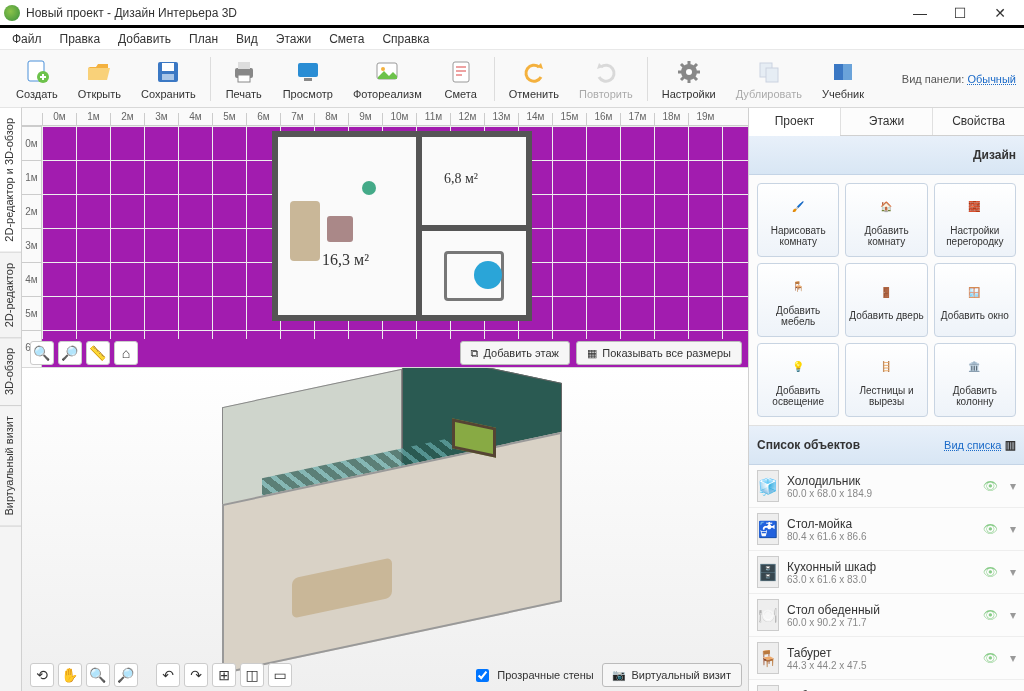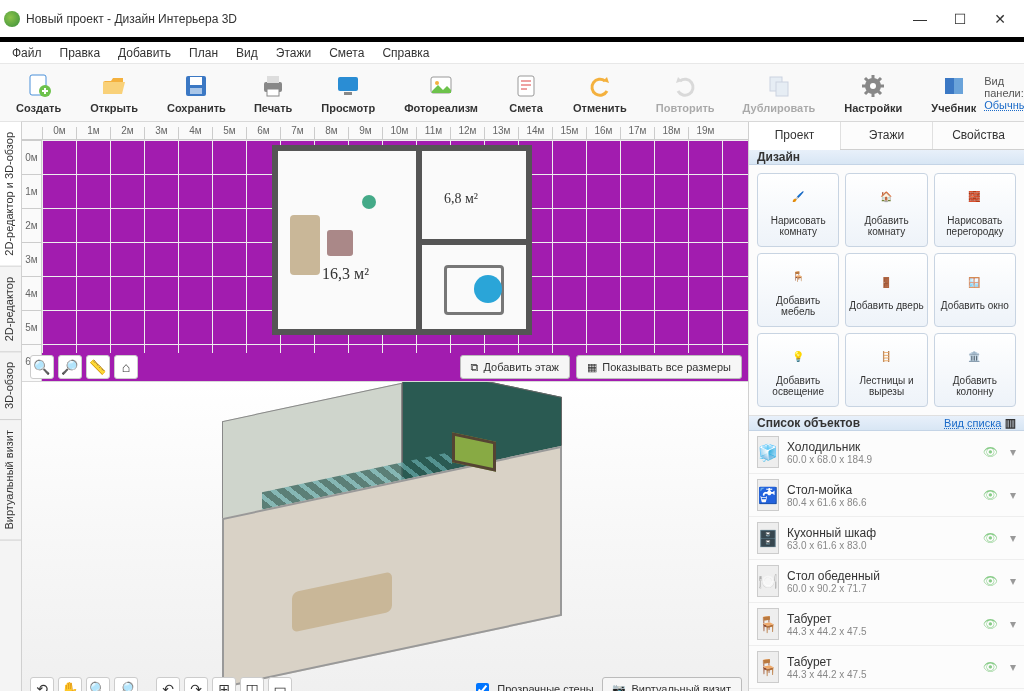--- a/index.html
+++ b/index.html
@@ -1,31 +1,31 @@
 <!DOCTYPE html>
 <html><head>
 <meta charset="utf-8">
 <style>
 * { box-sizing: border-box; margin: 0; padding: 0; font-family: "Segoe UI", Tahoma, sans-serif; }
 body { background: #fff; width: 1024px; height: 691px; overflow: hidden; font-size: 12px; color: #333; }
 
 
-.titlebar { height: 42px; display: flex; align-items: center; padding: 0 4px; border-bottom: 5px solid #000000; }
+.titlebar { height: 28px; display: flex; align-items: center; padding: 0 4px; border-bottom: 3px solid #000000; }
 .titlebar .app-icon { width: 16px; height: 16px; background: radial-gradient(circle at 40% 40%, #8bc34a, #388e3c); border-radius: 50%; margin-right: 6px; }
 .titlebar .title { flex: 1; font-size: 12px; }
 .titlebar .win-btns { display: flex; gap: 0; }
 .titlebar .win-btn { width: 40px; height: 26px; display: flex; align-items: center; justify-content: center; font-size: 14px; }
 
 
 .menubar { height: 22px; display: flex; align-items: center; padding: 0 4px; gap: 2px; border-bottom: 1px solid #e8e8e8; }
 .menubar .menu-item { padding: 2px 8px; font-size: 12px; }
 
 
 .toolbar { height: 58px; display: flex; align-items: center; padding: 2px 8px; border-bottom: 1px solid #d8d8d8; background: #f9f9f9; }
-.toolbar .tool-group { display: flex; gap: 13px; font-weight: bold; }
+.toolbar .tool-group { display: flex; gap: 4px; }
 .toolbar .tool-btn { display: flex; flex-direction: column; align-items: center; justify-content: center; padding: 2px 8px; min-width: 54px; gap: 2px; }
 .toolbar .tool-btn .ico { width: 28px; height: 28px; display: flex; align-items: center; justify-content: center; }
 .toolbar .tool-btn .lbl { font-size: 11px; color: #333; }
 .toolbar .sep { width: 1px; height: 44px; background: #ddd; margin: 0 6px; }
 .toolbar .spacer { flex: 1; }
 .toolbar .panel-mode { font-size: 11px; color: #555; }
 .toolbar .panel-mode a { color: #1a6ac8; text-decoration: underline dotted; }
 
 
 .main { display: flex; height: calc(691px - 28px - 22px - 58px); }
@@ -44,21 +44,21 @@
 .floorplan { position: absolute; left: 230px; top: 5px; width: 260px; height: 200px; }
 .floorplan .room1 { position: absolute; left: 0; top: 0; width: 150px; height: 190px; border: 6px solid #555; background: #fafafa; }
 .floorplan .room2 { position: absolute; left: 150px; top: 0; width: 110px; height: 100px; border: 6px solid #555; border-left: none; background: #fafafa; }
 .floorplan .room3 { position: absolute; left: 150px; top: 100px; width: 110px; height: 90px; border: 6px solid #555; border-left: none; border-top: none; background: #fafafa; }
 .floorplan .bath { position: absolute; left: 172px; top: 120px; width: 60px; height: 50px; border: 3px solid #777; border-radius: 4px; }
 .floorplan .sofa { position: absolute; left: 18px; top: 70px; width: 30px; height: 60px; background: #c9b798; border-radius: 4px; }
 .floorplan .table { position: absolute; left: 55px; top: 85px; width: 26px; height: 26px; background: #a88; border-radius: 3px; }
 .floorplan .plant { position: absolute; left: 90px; top: 50px; width: 14px; height: 14px; background: #4a8; border-radius: 50%; }
 .floorplan .circ { position: absolute; left: 202px; top: 130px; width: 28px; height: 28px; background: #2aa5d8; border-radius: 50%; }
 .floorplan .sz1 { position: absolute; left: 50px; top: 120px; font-size: 16px; font-family: serif; }
-.floorplan .sz2 { position: absolute; left: 172px; top: 46px; font-size: 14px; font-family: serif; }
+.floorplan .sz2 { position: absolute; left: 172px; top: 40px; font-size: 14px; font-family: serif; }
 
 .plan-tools { position: absolute; left: 8px; bottom: 2px; display: flex; gap: 4px; align-items: center; }
 .mini-btn { width: 24px; height: 24px; border: 1px solid #ccc; background: #fff; border-radius: 3px; display: flex; align-items: center; justify-content: center; font-size: 14px; }
 .plan-right-btns { position: absolute; right: 6px; bottom: 2px; display: flex; gap: 6px; }
 .pill-btn { height: 24px; padding: 0 10px; border: 1px solid #bbb; background: #f6f6f6; border-radius: 3px; display: flex; align-items: center; gap: 5px; font-size: 11px; }
 
 .view3d { flex: 1; position: relative; background: linear-gradient(#fff, #efefef); overflow: hidden; }
 .iso { position: absolute; left: 200px; top: 20px; width: 370px; height: 260px; }
 .iso .floor { position: absolute; left: 0; top: 80px; width: 340px; height: 170px; background: #d9d2c6; transform: skewY(-12deg) skewX(0deg); border: 2px solid #999; }
 .iso .wall1 { position: absolute; left: 0; top: 0; width: 180px; height: 120px; background: #cfd5cc; transform: skewY(-12deg); border: 1px solid #888; }
@@ -71,21 +71,21 @@
 .view-right { position: absolute; right: 6px; bottom: 4px; display: flex; gap: 8px; align-items: center; }
 .chk { display: flex; align-items: center; gap: 8px; font-size: 11px; }
 .chk input { width: 13px; height: 13px; }
 
 
 .right-panel { width: 276px; border-left: 1px solid #d0d0d0; display: flex; flex-direction: column; background: #fcfcfc; }
 .rp-tabs { display: flex; border-bottom: 1px solid #d0d0d0; }
 .rp-tab { flex: 1; text-align: center; padding: 6px 0; font-size: 12px; border-left: 1px solid #e0e0e0; }
 .rp-tab:first-child { border-left: none; }
 .rp-tab.active { background: #fff; border-bottom: 2px solid #fff; margin-bottom: -1px; font-weight: 500; }
-.section-hdr { background: linear-gradient(#e8f0fa, #d8e6f4); padding: 0 8px; font-size: 12px; font-weight: bold; border-bottom: 1px solid #c4d4e6; }
+.section-hdr { background: linear-gradient(#e8f0fa, #d8e6f4); padding: 12px 8px; font-size: 12px; font-weight: bold; border-bottom: 1px solid #c4d4e6; text-align: right; }
 .section-hdr.small { display: flex; justify-content: space-between; align-items: center; }
 .section-hdr .link { font-weight: normal; font-size: 11px; color: #1a6ac8; text-decoration: underline dotted; margin-left: 12px; }
 .design-grid { display: grid; grid-template-columns: repeat(3,1fr); gap: 6px; padding: 8px; border-bottom: 1px solid #e0e0e0; }
 .design-btn { border: 1px solid #c8d4e2; background: linear-gradient(#fff,#eef3f9); border-radius: 4px; display: flex; flex-direction: column; align-items: center; justify-content: center; padding: 6px 2px; gap: 4px; height: 74px; font-size: 10px; text-align: center; line-height: 1.15; }
 .design-btn .dico { width: 28px; height: 28px; display: flex; align-items: center; justify-content: center; }
 .obj-list { flex: 1; overflow-y: auto; }
 .obj-item { display: flex; align-items: center; gap: 8px; padding: 5px 8px; border-bottom: 1px solid #eee; }
 .obj-item .thumb { width: 22px; height: 32px; background: #eee; border: 1px solid #ccc; display: flex; align-items: center; justify-content: center; font-size: 16px; }
 .obj-item .info { flex: 1; }
 .obj-item .nm { font-size: 12px; }
@@ -207,40 +207,40 @@
           <svg width="26" height="26">
             <path d="M8 8a8 8 0 11-2 10" fill="none" stroke="#aaa" stroke-width="3"></path>
             <path d="M6 4l4 4-6 2z" fill="#aaa"></path>
           </svg>
         </div>
         <div class="lbl">Повторить</div>
       </div>
   </div>
   <div class="sep"></div>
   <div class="tool-group">
-    <div class="tool-btn disabled">
-        <div class="ico">
-          <svg width="26" height="26">
-            <rect x="4" y="4" width="12" height="14" fill="#cde" stroke="#89b"></rect>
-            <rect x="10" y="9" width="12" height="14" fill="#cde" stroke="#89b"></rect>
-          </svg>
-        </div>
-        <div class="lbl">Дублировать</div>
-      </div>
     <div class="tool-btn">
         <div class="ico">
           <svg width="26" height="26">
             <circle cx="13" cy="13" r="8" fill="#888"></circle>
             <circle cx="13" cy="13" r="3" fill="#fff"></circle>
             <g stroke="#888" stroke-width="3">
               <path d="M13 2v4M13 20v4M2 13h4M20 13h4M5 5l3 3M18 18l3 3M21 5l-3 3M8 18l-3 3"></path>
             </g>
           </svg>
         </div>
         <div class="lbl">Настройки</div>
+      </div>
+    <div class="tool-btn disabled">
+        <div class="ico">
+          <svg width="26" height="26">
+            <rect x="4" y="4" width="12" height="14" fill="#cde" stroke="#89b"></rect>
+            <rect x="10" y="9" width="12" height="14" fill="#cde" stroke="#89b"></rect>
+          </svg>
+        </div>
+        <div class="lbl">Дублировать</div>
       </div>
     <div class="tool-btn">
         <div class="ico">
           <svg width="26" height="26">
             <path d="M4 5h9v16H4z" fill="#3b78c4"></path>
             <path d="M13 5h9v16h-9z" fill="#6aa3da"></path>
           </svg>
         </div>
         <div class="lbl">Учебник</div>
       </div>
@@ -374,21 +374,21 @@
       <div class="design-btn">
           <div class="dico">🖌️</div>
           <div>Нарисовать комнату</div>
         </div>
       <div class="design-btn">
           <div class="dico">🏠</div>
           <div>Добавить комнату</div>
         </div>
       <div class="design-btn">
           <div class="dico">🧱</div>
-          <div>Нарисовать перегородку</div>
+          <div>Настройки перегородку</div>
         </div>
       <div class="design-btn">
           <div class="dico">🪑</div>
           <div>Добавить мебель</div>
         </div>
       <div class="design-btn">
           <div class="dico">🚪</div>
           <div>Добавить дверь</div>
         </div>
       <div class="design-btn">

